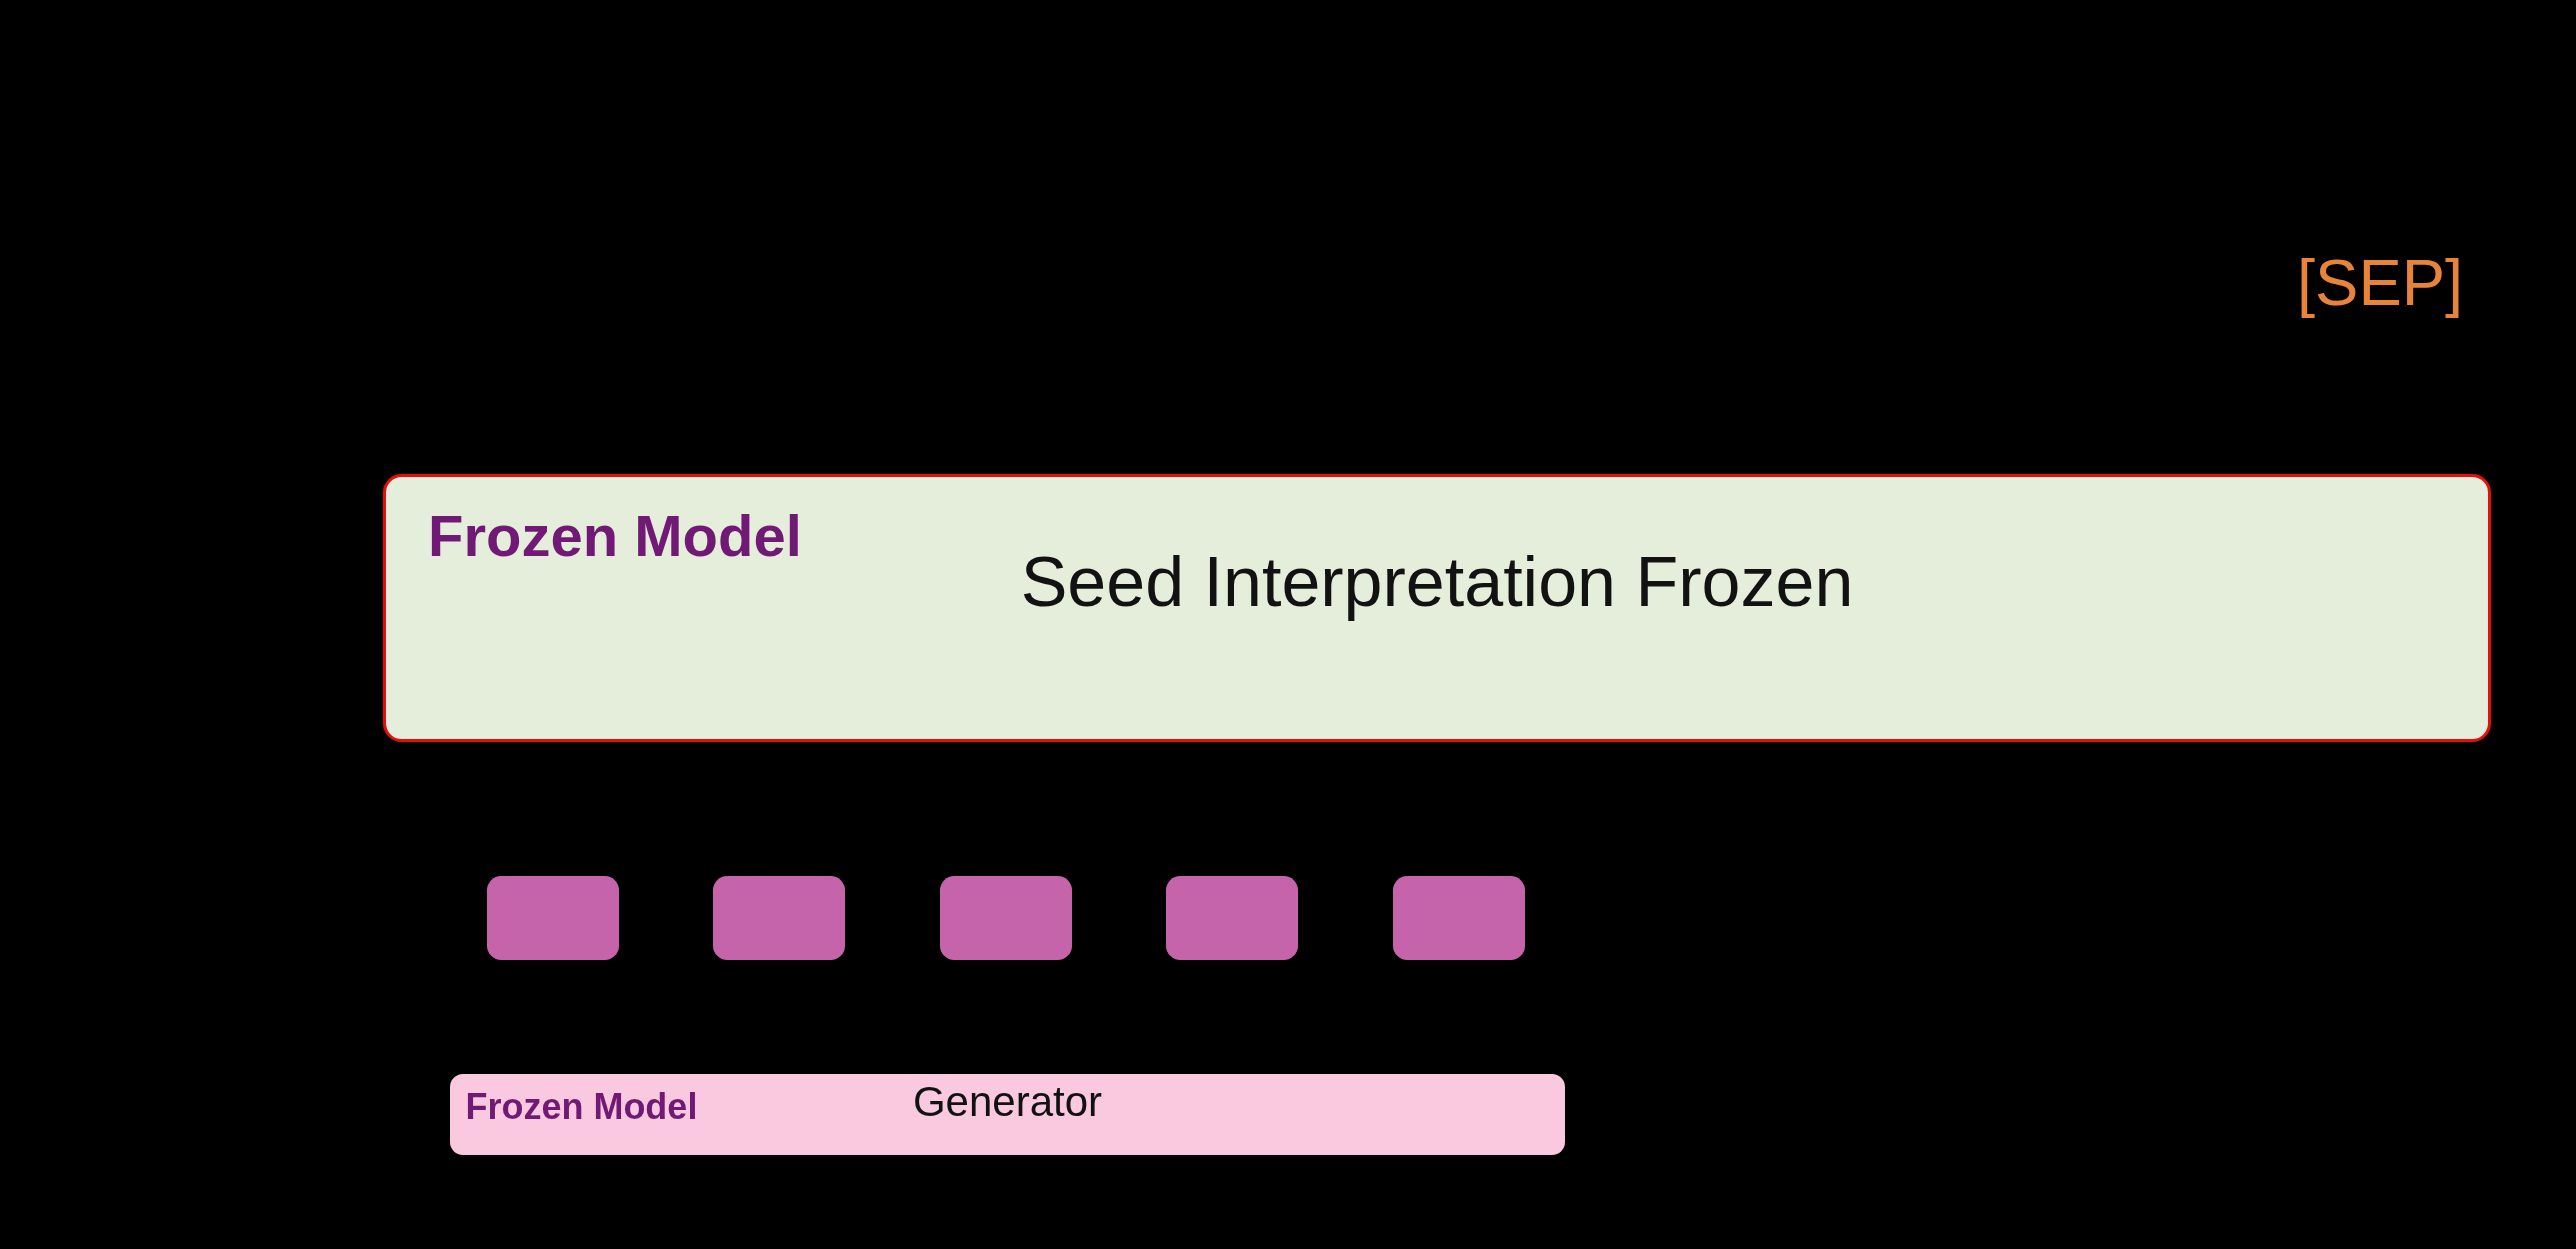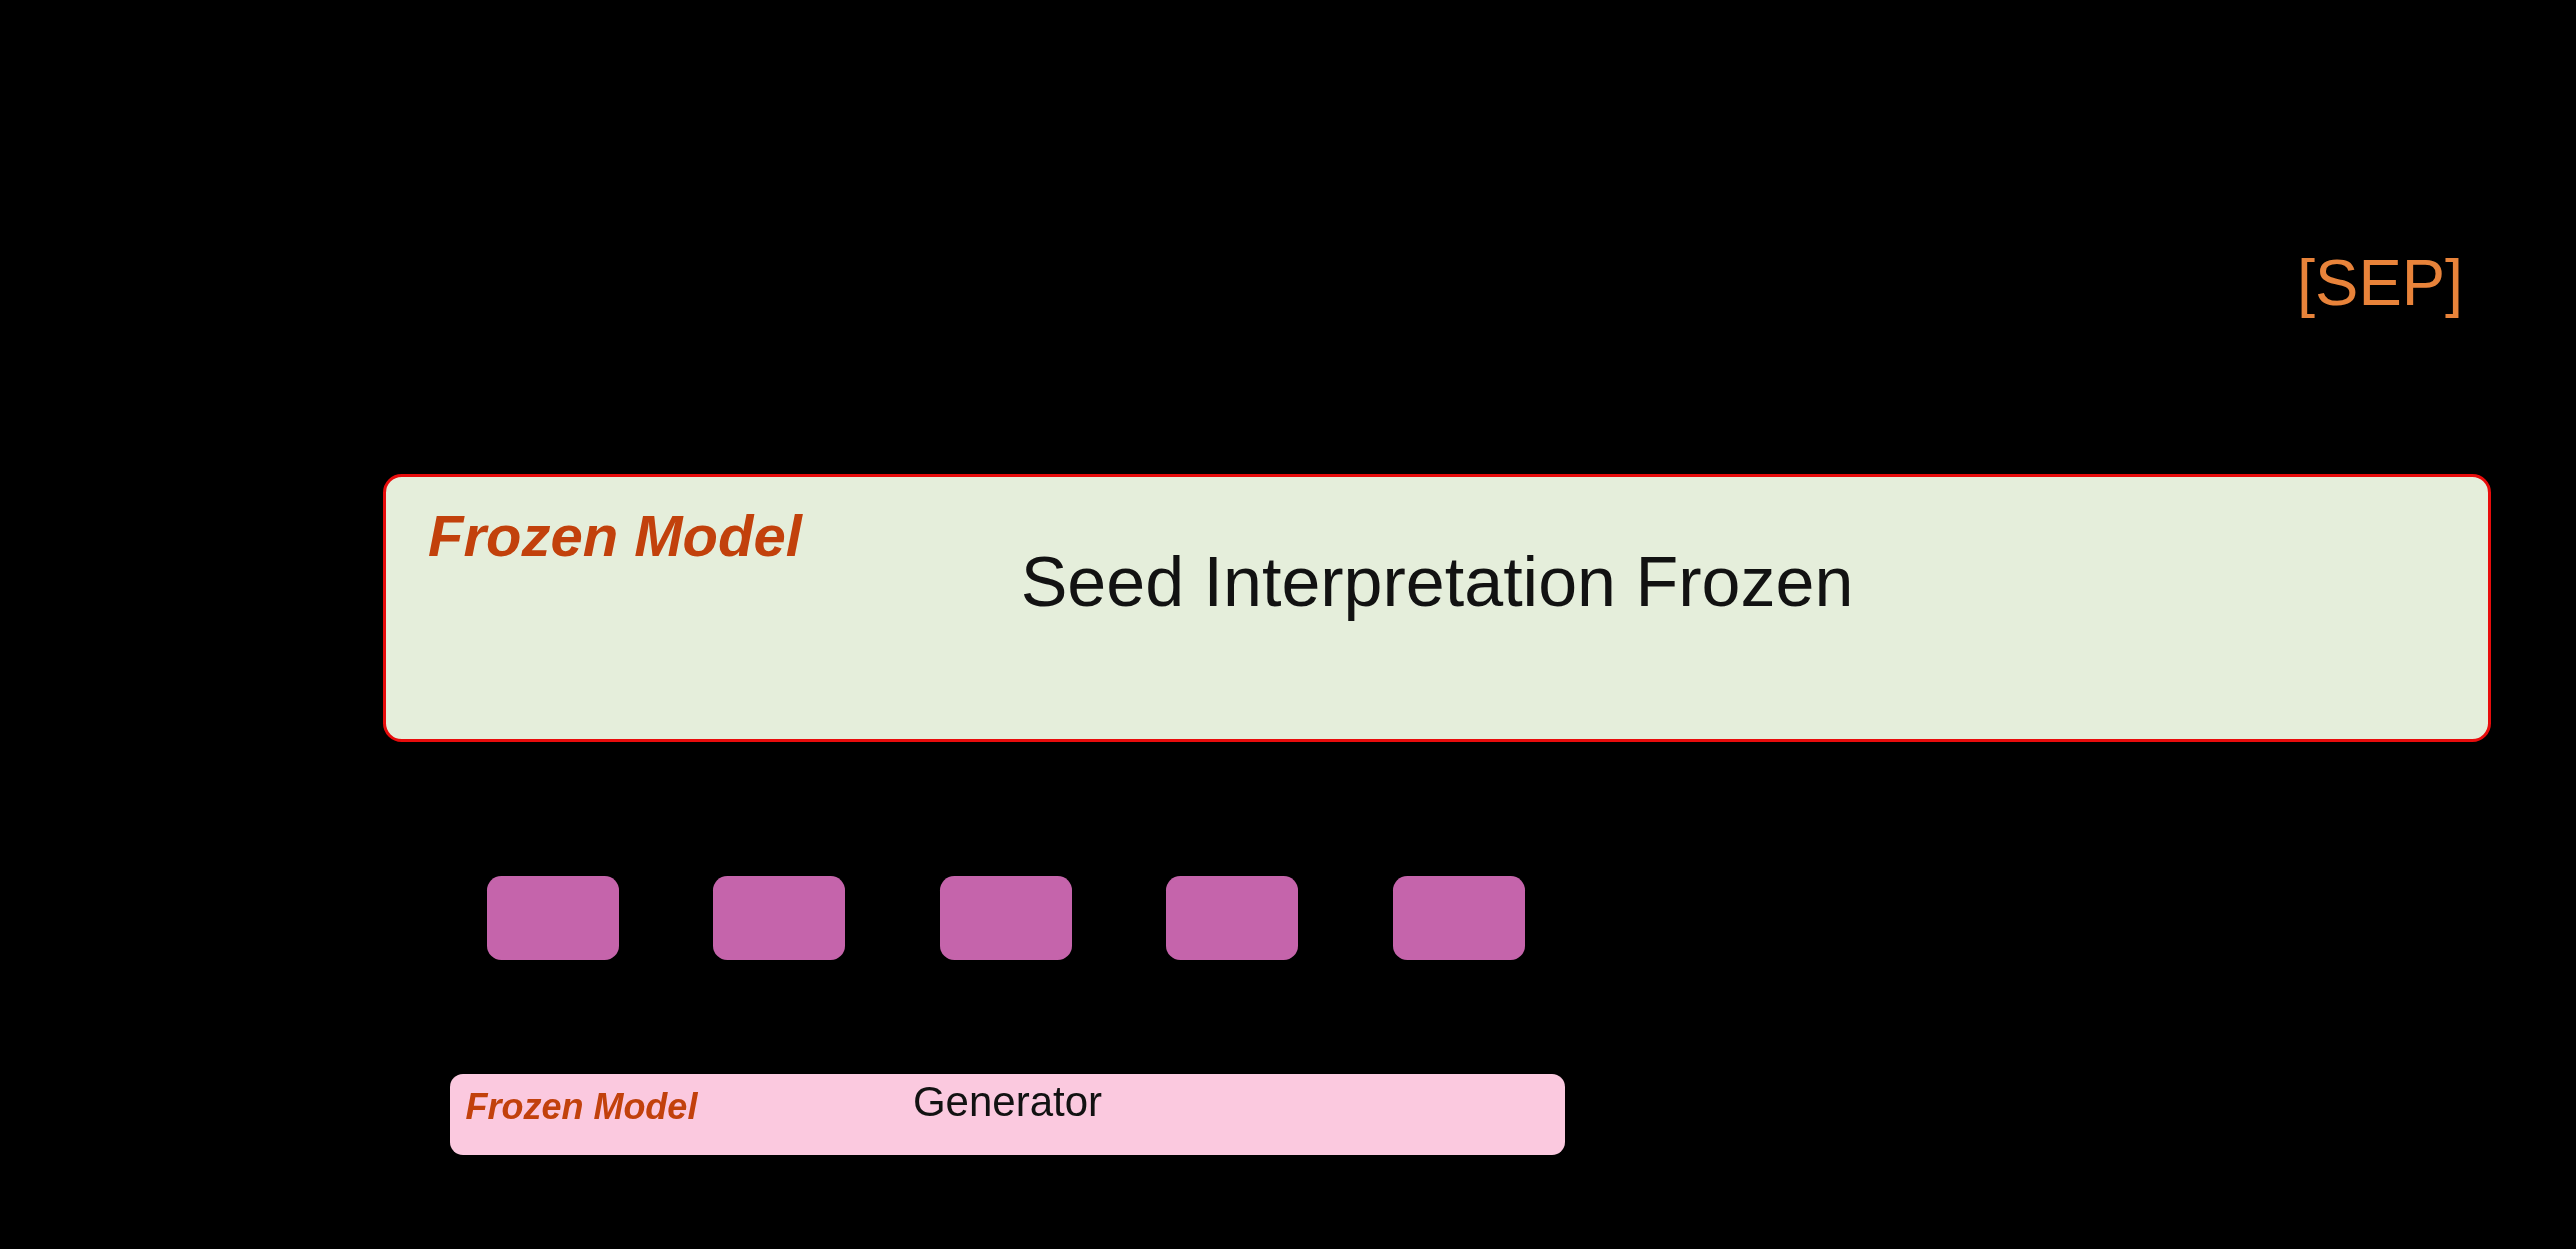--- a/index.html
+++ b/index.html
@@ -54,24 +54,23 @@
     text-align: center;
     font-size: 70px;
     font-weight: 400;
     color: #121212;
     line-height: 1;
     white-space: nowrap;
   }
   .frozen-badge {
     position: absolute;
     font-weight: bold;
-    color: #c2410c;
+    color: #701a75;
     line-height: 1;
     white-space: nowrap;
-    font-style: italic;
   }
   #interpretation-frozen-badge {
     left: 42px;
     top: 30px;
     font-size: 58px;
   }
 
   
   .connector-stub {
     position: absolute;

